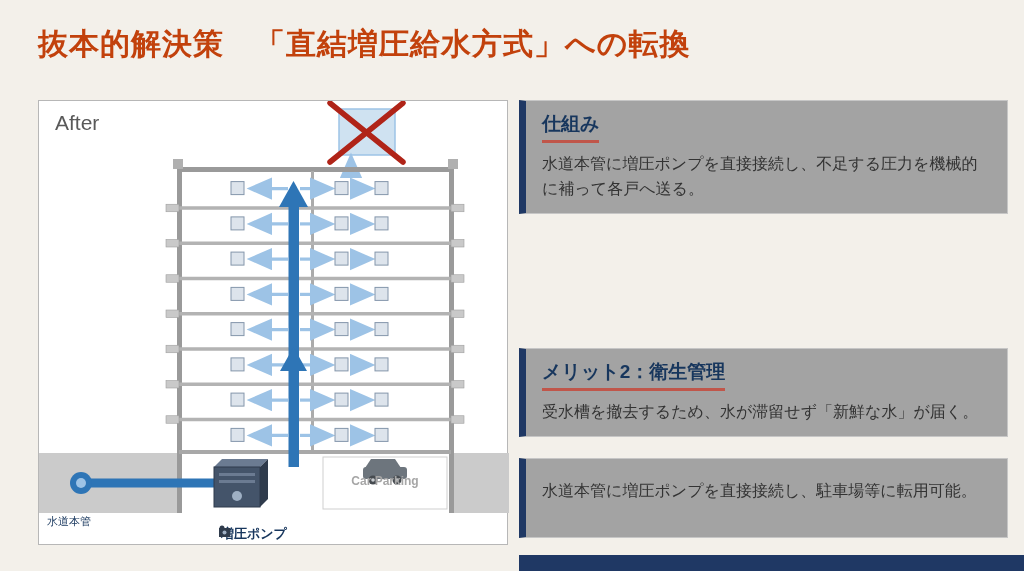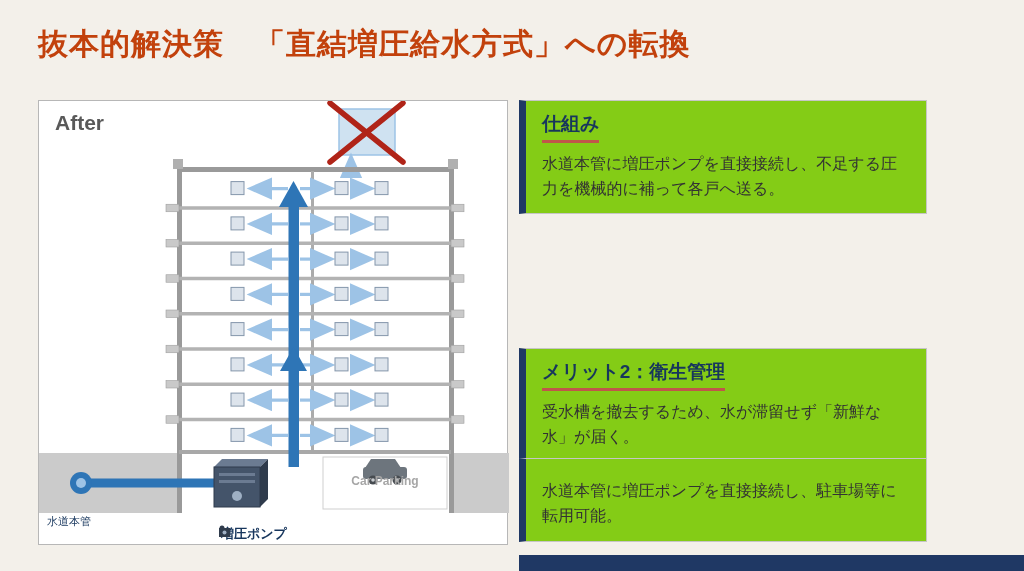--- a/index.html
+++ b/index.html
@@ -19,42 +19,42 @@
     letter-spacing:1px;white-space:nowrap;
   }
   
   .panel{
     position:absolute;left:38px;top:100px;width:470px;height:445px;
     background:#ffffff;border:1px solid #b7b7b7;box-sizing:border-box;
   }
   .panel svg{position:absolute;left:0;top:0;}
   .after-label{
     position:absolute;left:16px;top:10px;
-    font-size:21px;font-weight:bold;color:#595959;text-align:right;
+    font-size:21px;font-weight:normal;color:#595959;text-align:right;
   }
   .water-main-label{
     position:absolute;left:8px;top:413px;
     font-size:11px;font-weight:normal;color:#17365d;
   }
   .pump-label{
     position:absolute;left:178px;top:424px;
     font-size:13px;font-weight:bold;color:#17365d;
     display:flex;align-items:center;gap:4px;
   }
   .parking-label{
     position:absolute;left:284px;top:373px;width:124px;
     text-align:center;font-size:12px;font-weight:bold;color:#a6a6a6;
   }
   
   .cards{
     position:absolute;left:519px;top:100px;width:489px;height:445px;
   }
   .card{
-    position:absolute;left:0;width:408px;box-sizing:border-box;
-    background:#84cc16;border:1px solid #c6c6c6;
+    position:absolute;left:0;width:489px;box-sizing:border-box;
+    background:#a3a3a3;border:1px solid #c6c6c6;
     border-left:7px solid #1f3864;
     padding:11px 16px 12px 16px;
   }
   .card .heading{
     font-size:19px;font-weight:bold;color:#17365d;line-height:1.3;
   }
   .card .heading .hl{
     display:inline-block;border-bottom:3px solid #c0564a;padding-bottom:3px;
   }
   .card .body{

